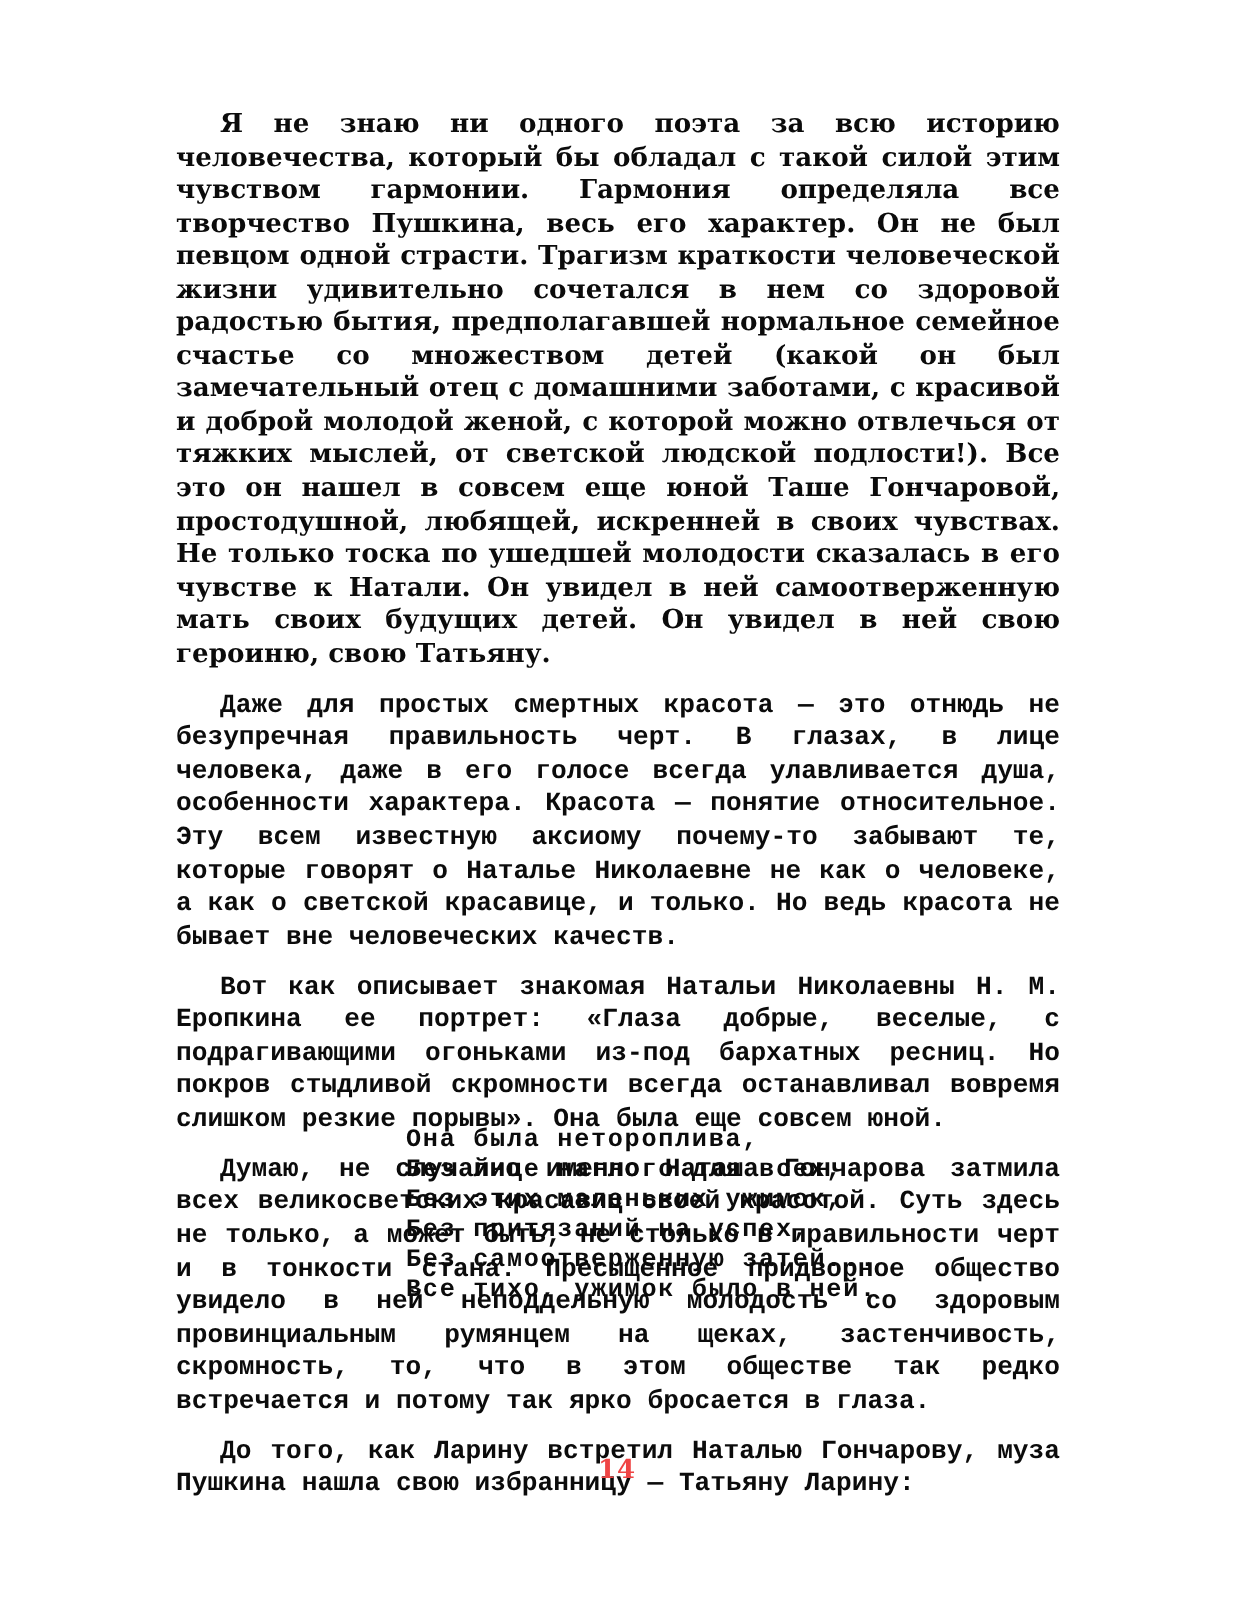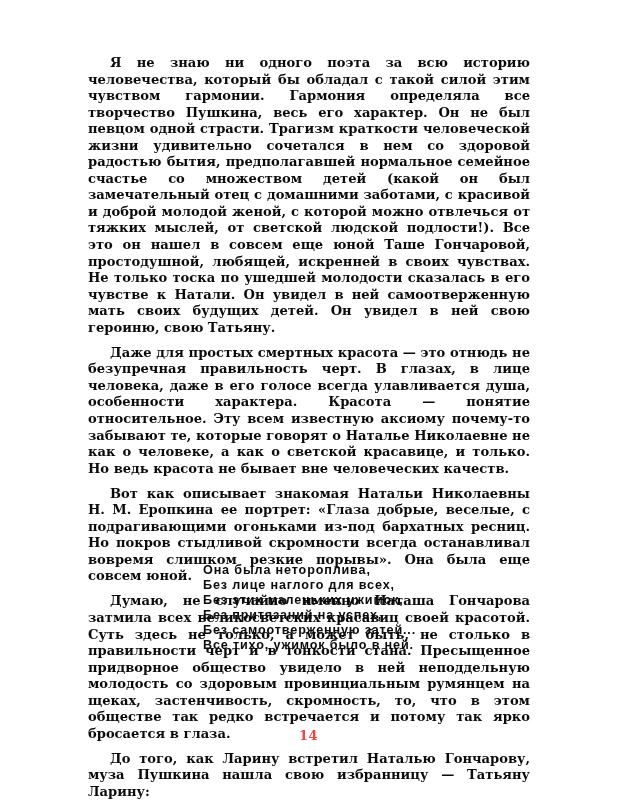--- a/index.html
+++ b/index.html
@@ -32,31 +32,32 @@
     font-size: 13.1px;
     line-height: 16.55px;
     text-align: justify;
     text-indent: 22px;
     color: #0b0b0b;
     -webkit-font-smoothing: none;
     hyphens: none;
   }
   .para + .para {
     margin-top: 8.5px;
+    font-family: Liberation Mono, monospace;
   }
   .poem {
     margin: 0;
     padding: 0;
     list-style: none;
     position: absolute;
     left: 203px;
     top: 563px;
   }
   .poem-line {
-    font-family: Liberation Sans, sans-serif;
+    font-family: Liberation Mono, monospace;
     font-weight: bold;
     font-size: 12.6px;
     line-height: 15.1px;
     letter-spacing: 0.85px;
     color: #0b0b0b;
     white-space: nowrap;
   }
   .page-number {
     position: absolute;
     left: 0;

